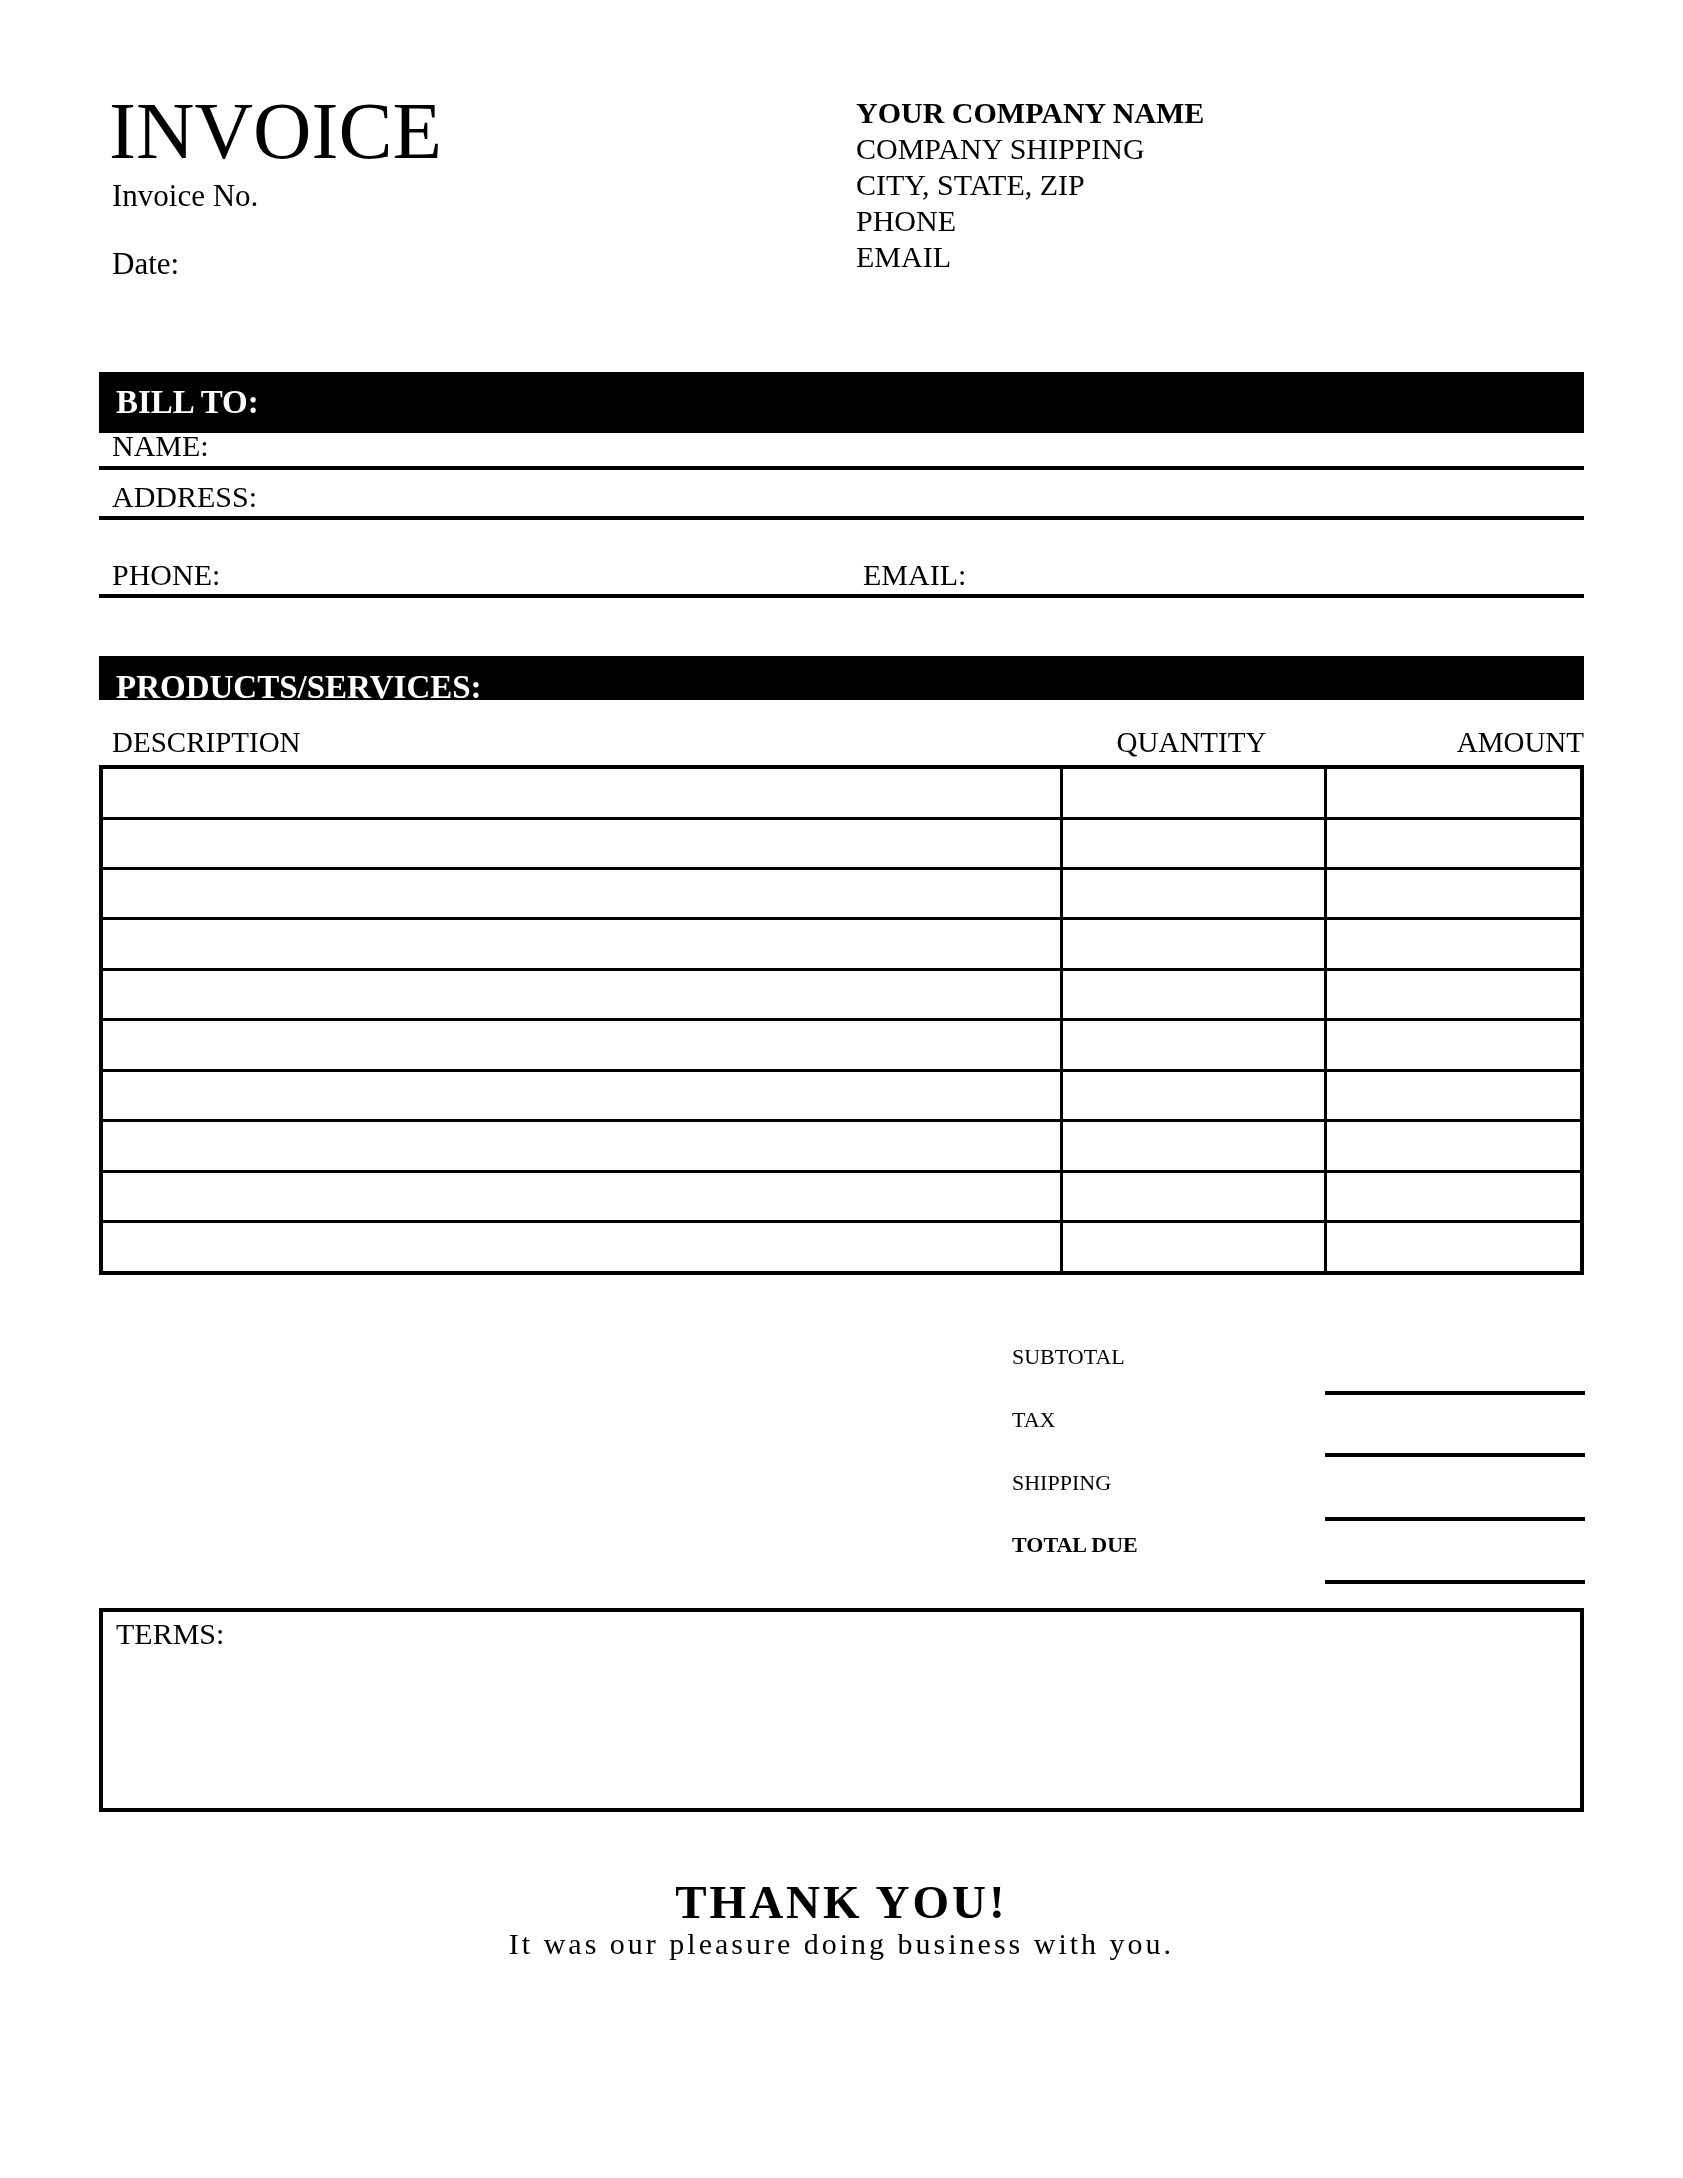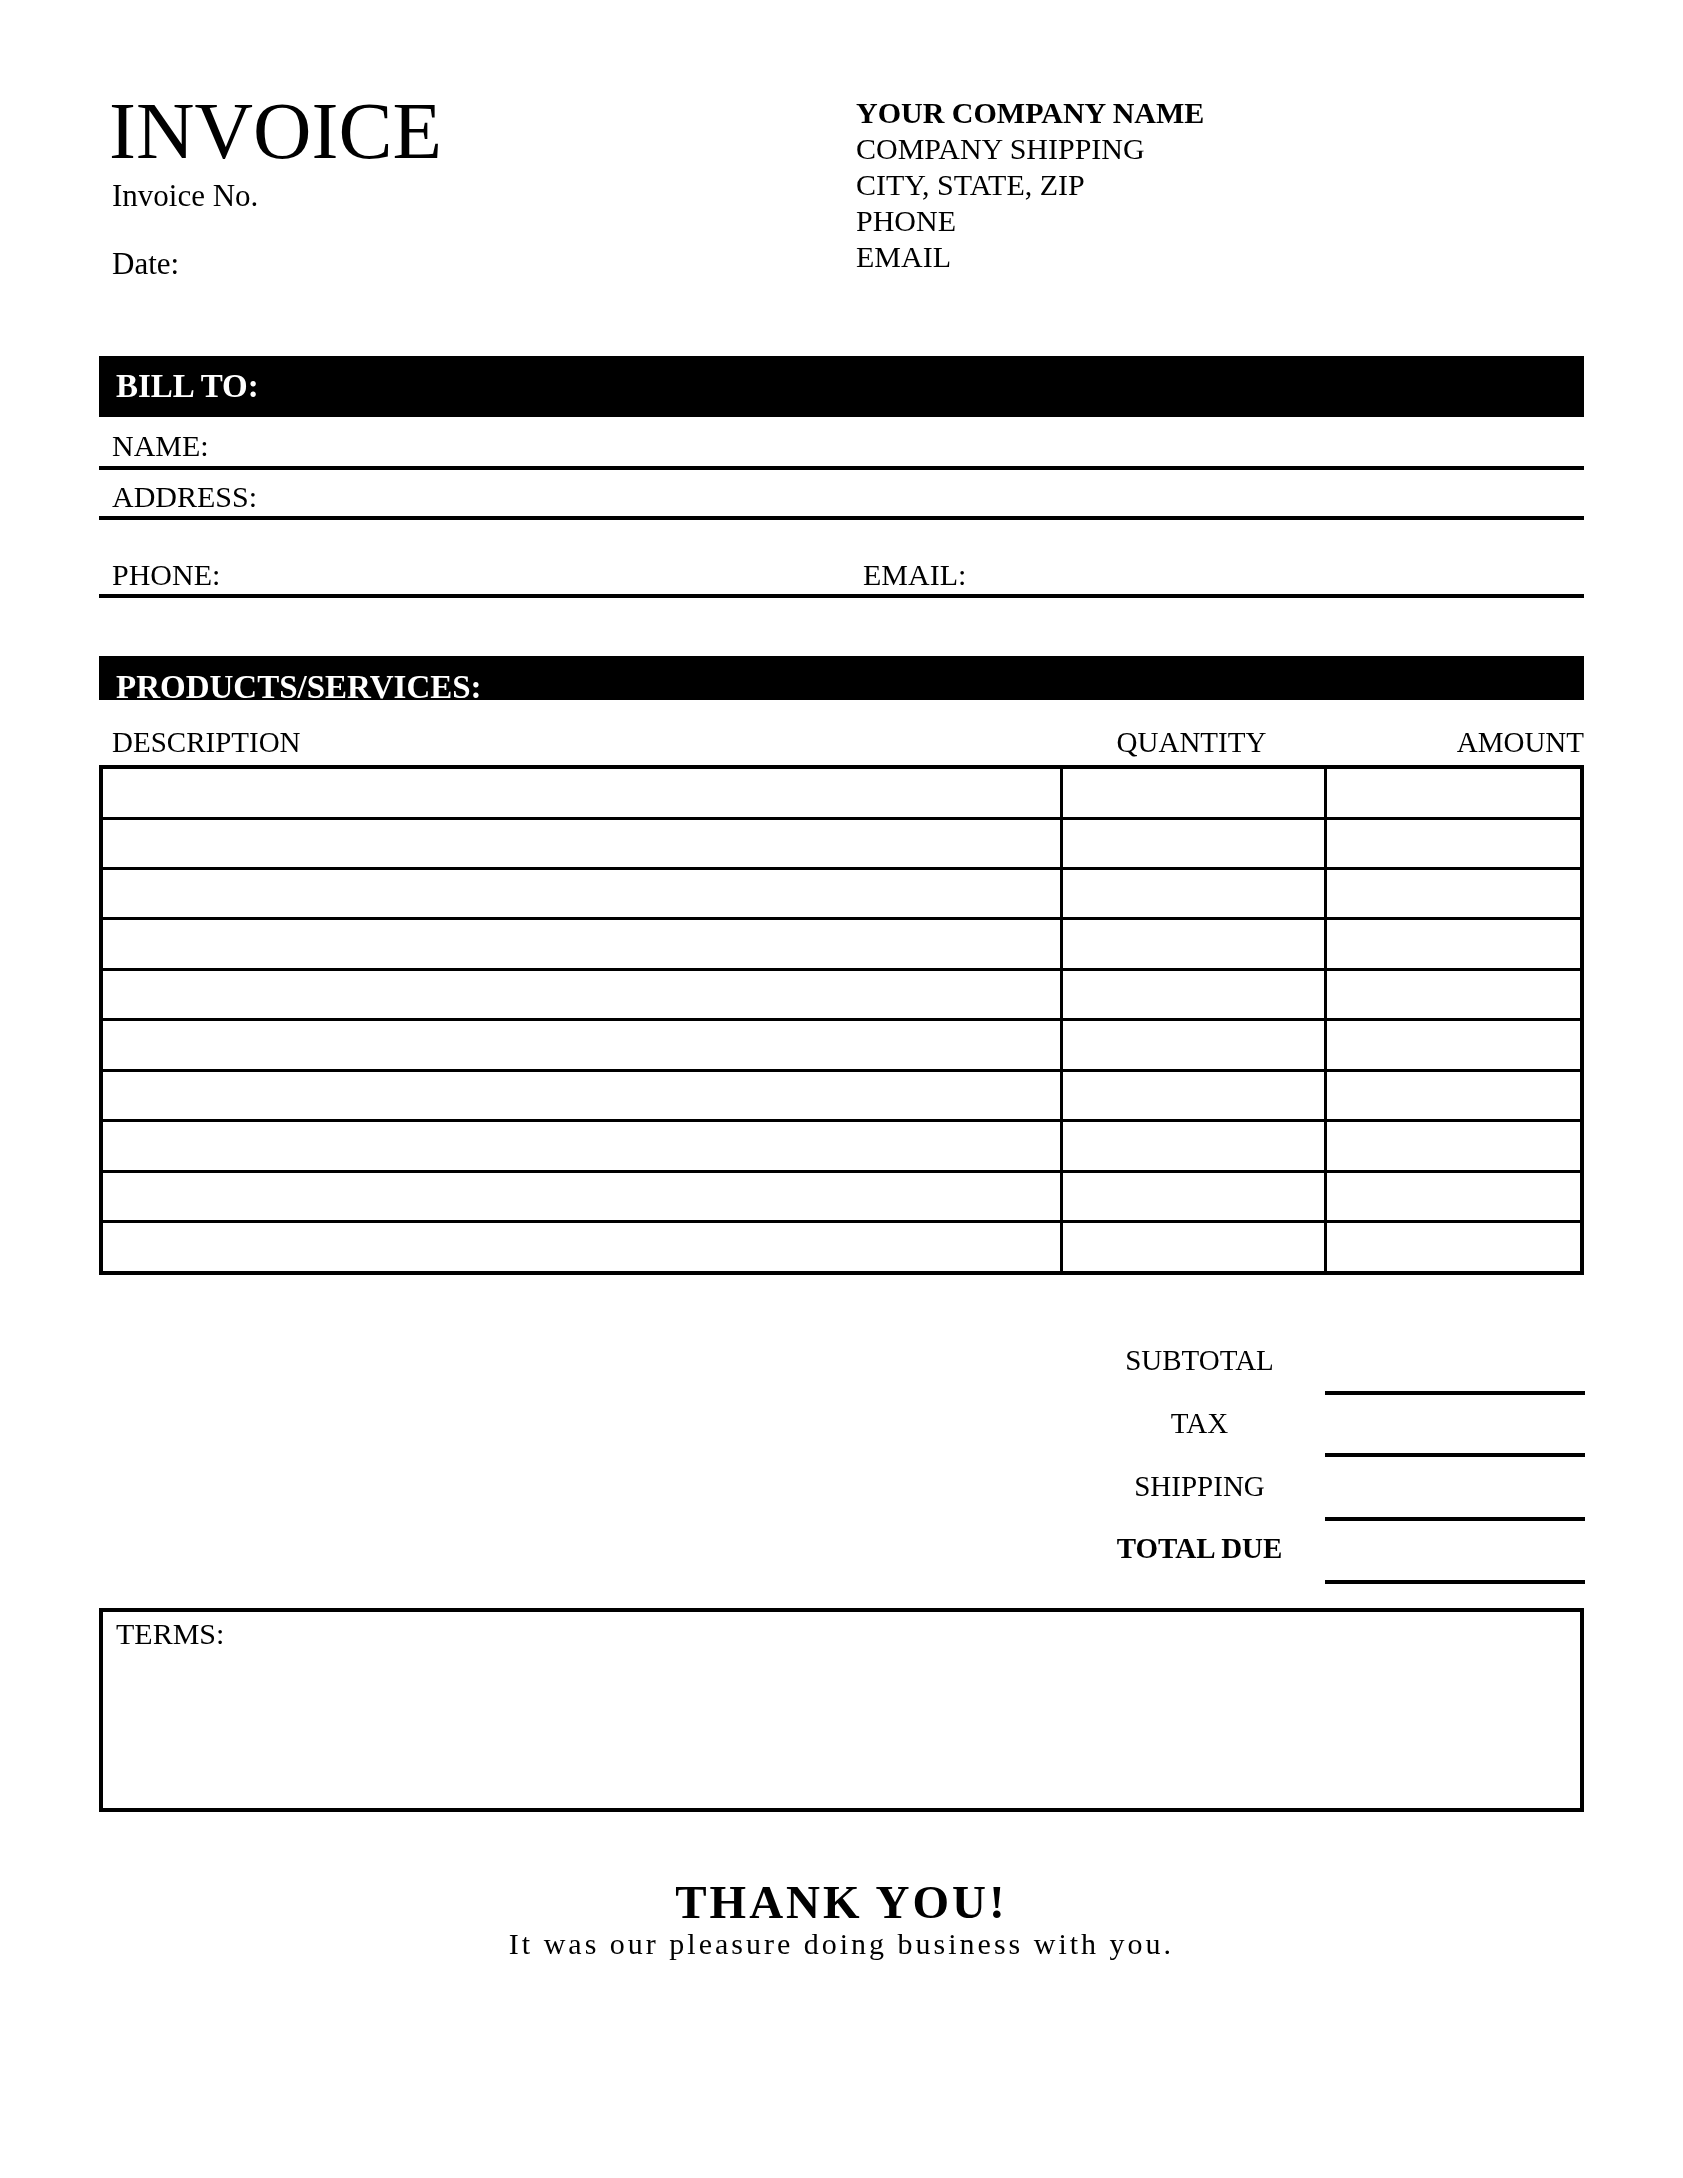--- a/index.html
+++ b/index.html
@@ -18,21 +18,21 @@
 
   #company-block{left:856px;top:95px;font-size:30px;line-height:36px;}
   #company-block .co-name{font-weight:bold;}
 
   
   .section-bar{
     left:99px;width:1485px;height:61px;background:#000000;
     color:#ffffff;font-weight:bold;font-size:33px;line-height:61px;
     padding-left:17px;box-sizing:border-box;
   }
-  #billto-bar{top:356px;font-family:Liberation Serif, serif;}
+  #billto-bar{top:372px;font-family:Liberation Serif, serif;}
   #products-bar{top:656px;height:44px;line-height:62px;}
 
   
   .field-row{
     left:99px;width:1485px;height:51px;
     border-bottom:4px solid #000000;box-sizing:border-box;
     font-size:30px;
   }
   .field-row .lbl{position:absolute;left:13px;top:10px;}
   .field-row .lbl2{position:absolute;left:764px;top:10px;}
@@ -56,21 +56,21 @@
   }
   #items-table td{
     border:3px solid #000000;
     height:47px;padding:0 8px;font-size:28px;
   }
   #items-table col.c1{width:957px;}
   #items-table col.c2{width:263px;}
   #items-table col.c3{width:256px;}
 
   
-  .total-label{left:1068px;width:263px;text-align:center;font-size:29px;}
+  .total-label{left:1012px;width:263px;text-align:left;font-size:22px;}
   .total-line{left:1325px;width:260px;height:0;border-top:4px solid #000000;}
   #lbl-subtotal{top:1344px;}
   #lbl-tax{top:1407px;}
   #lbl-shipping{top:1470px;}
   #lbl-totaldue{top:1532px;font-weight:bold;}
   #line-subtotal{top:1391px;}
   #line-tax{top:1453px;}
   #line-shipping{top:1517px;}
   #line-totaldue{top:1580px;}
 

